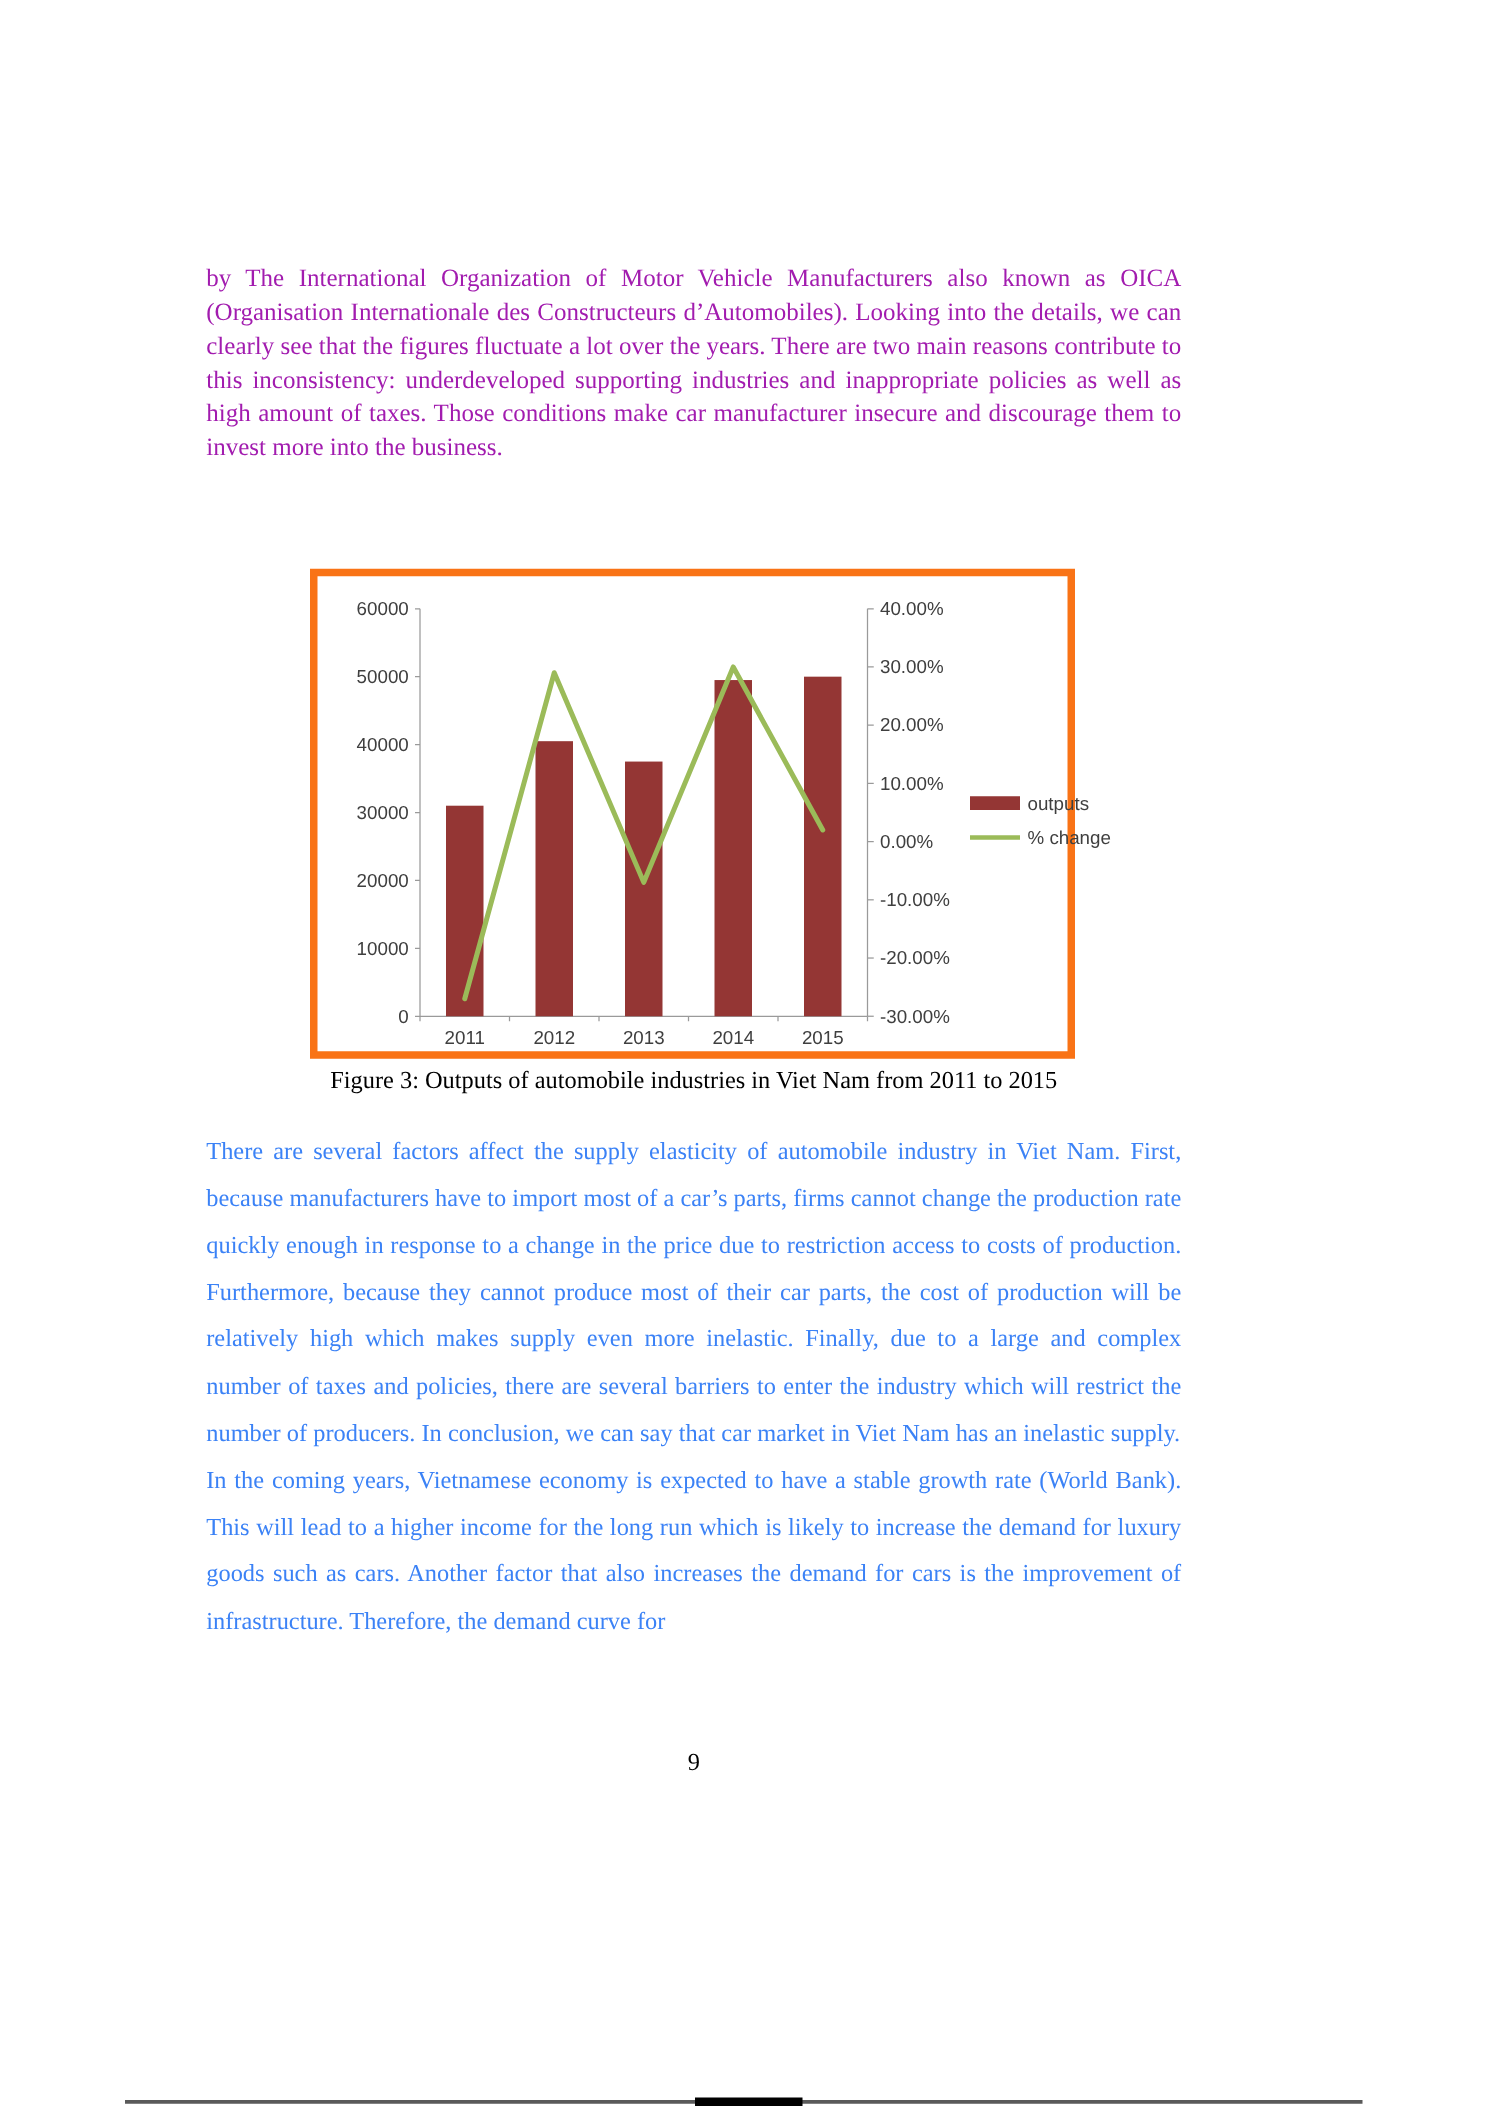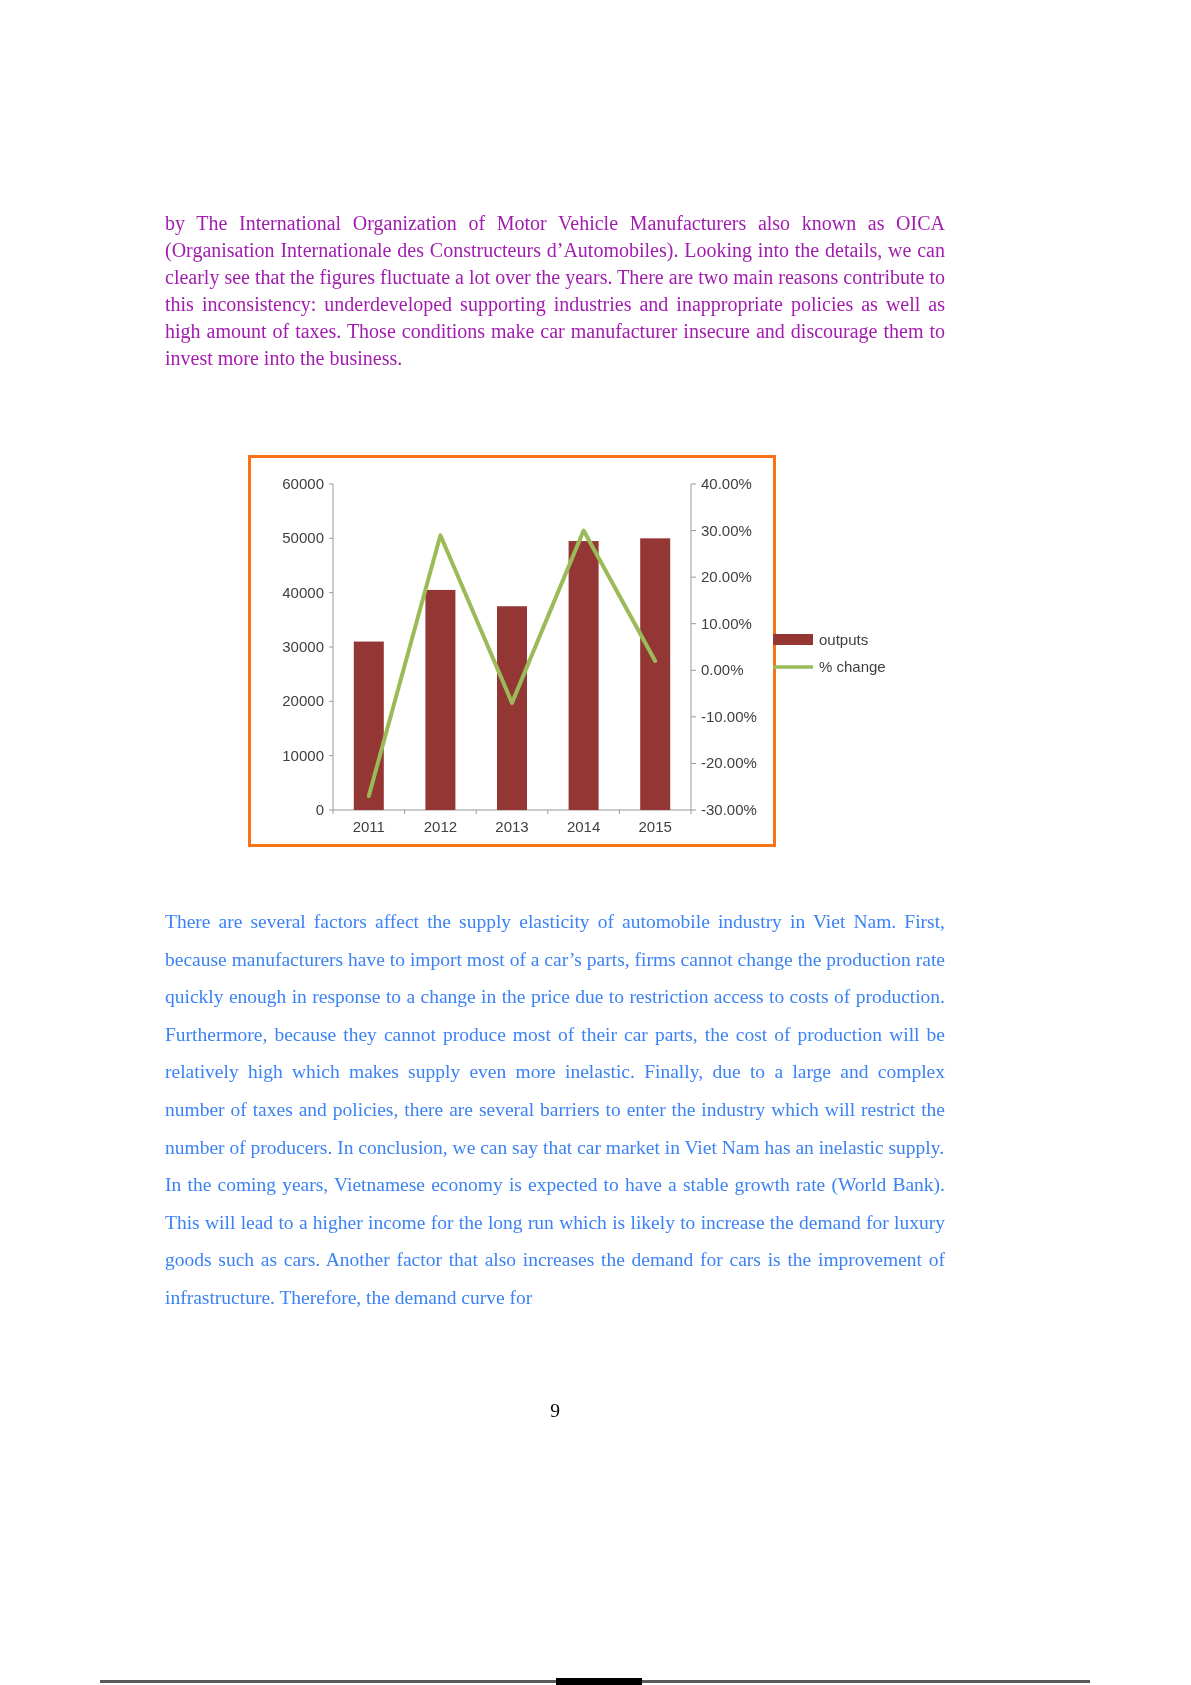--- a/index.html
+++ b/index.html
@@ -31,22 +31,22 @@
   .text-block p {
     margin: 0;
     font-size: 19.5px;
     line-height: 37.6px;
     text-align: justify;
     color: #3b82f6;
   }
   .figure-box {
     position: absolute;
     left: 248px; top: 455px;
-    width: 528px; height: 392px;
-    border: 3px solid #f97316;
+    width: 612px; height: 392px;
+    border: 6px solid #f97316;
     background: #ffffff;
   }
   #chart-svg { display: block; }
   #chart-svg text { font-family: "Liberation Sans", sans-serif; }
   .caption {
     position: absolute;
     left: 165px; top: 854px; width: 780px;
     font-size: 19.5px;
     text-align: center;
     color: #000000;
@@ -130,20 +130,21 @@
         <rect x="317.59999999999997" y="83.05000000000001" width="30" height="268.95" fill="#943634"></rect>
         <rect x="389.2" y="80.33333333333331" width="30" height="271.6666666666667" fill="#943634"></rect>
         <polyline points="117.8,338.02857142857147 189.39999999999998,77.22857142857143 261,244.88571428571427 332.59999999999997,72.57142857142857 404.2,202.97142857142856" fill="none" stroke="#9bbb59" stroke-width="4" stroke-linejoin="round" stroke-linecap="round"></polyline>
         <rect x="522" y="176" width="40" height="11" fill="#943634"></rect>
         <text x="568" y="187" font-size="15" fill="#3f3f3f">outputs</text>
         <line x1="522" y1="209" x2="562" y2="209" stroke="#9bbb59" stroke-width="3.5"></line>
         <text x="568" y="214" font-size="15" fill="#3f3f3f">% change</text>
       </svg>
   </div>
 
+  <div class="caption">Figure 3: Outputs of automobile industries in Viet Nam from 2011 to 2015</div>
 
   <div class="text-block">
     <p>There are several factors affect the supply elasticity of automobile industry in Viet Nam. First, because manufacturers have to import most of a car’s parts, firms cannot change the production rate quickly enough in response to a change in the price due to restriction access to costs of production. Furthermore, because they cannot produce most of their car parts, the cost of production will be relatively high which makes supply even more inelastic. Finally, due to a large and complex number of taxes and policies, there are several barriers to enter the industry which will restrict the number of producers. In conclusion, we can say that car market in Viet Nam has an inelastic supply.</p>
     <p>In the coming years, Vietnamese economy is expected to have a stable growth rate (World Bank). This will lead to a higher income for the long run which is likely to increase the demand for luxury goods such as cars. Another factor that also increases the demand for cars is the improvement of infrastructure.  Therefore, the demand curve for</p>
   </div>
 
   <div class="page-number">9</div>
 
   <div class="bottom-strip"></div>
   <div class="bottom-strip-dark"></div>

